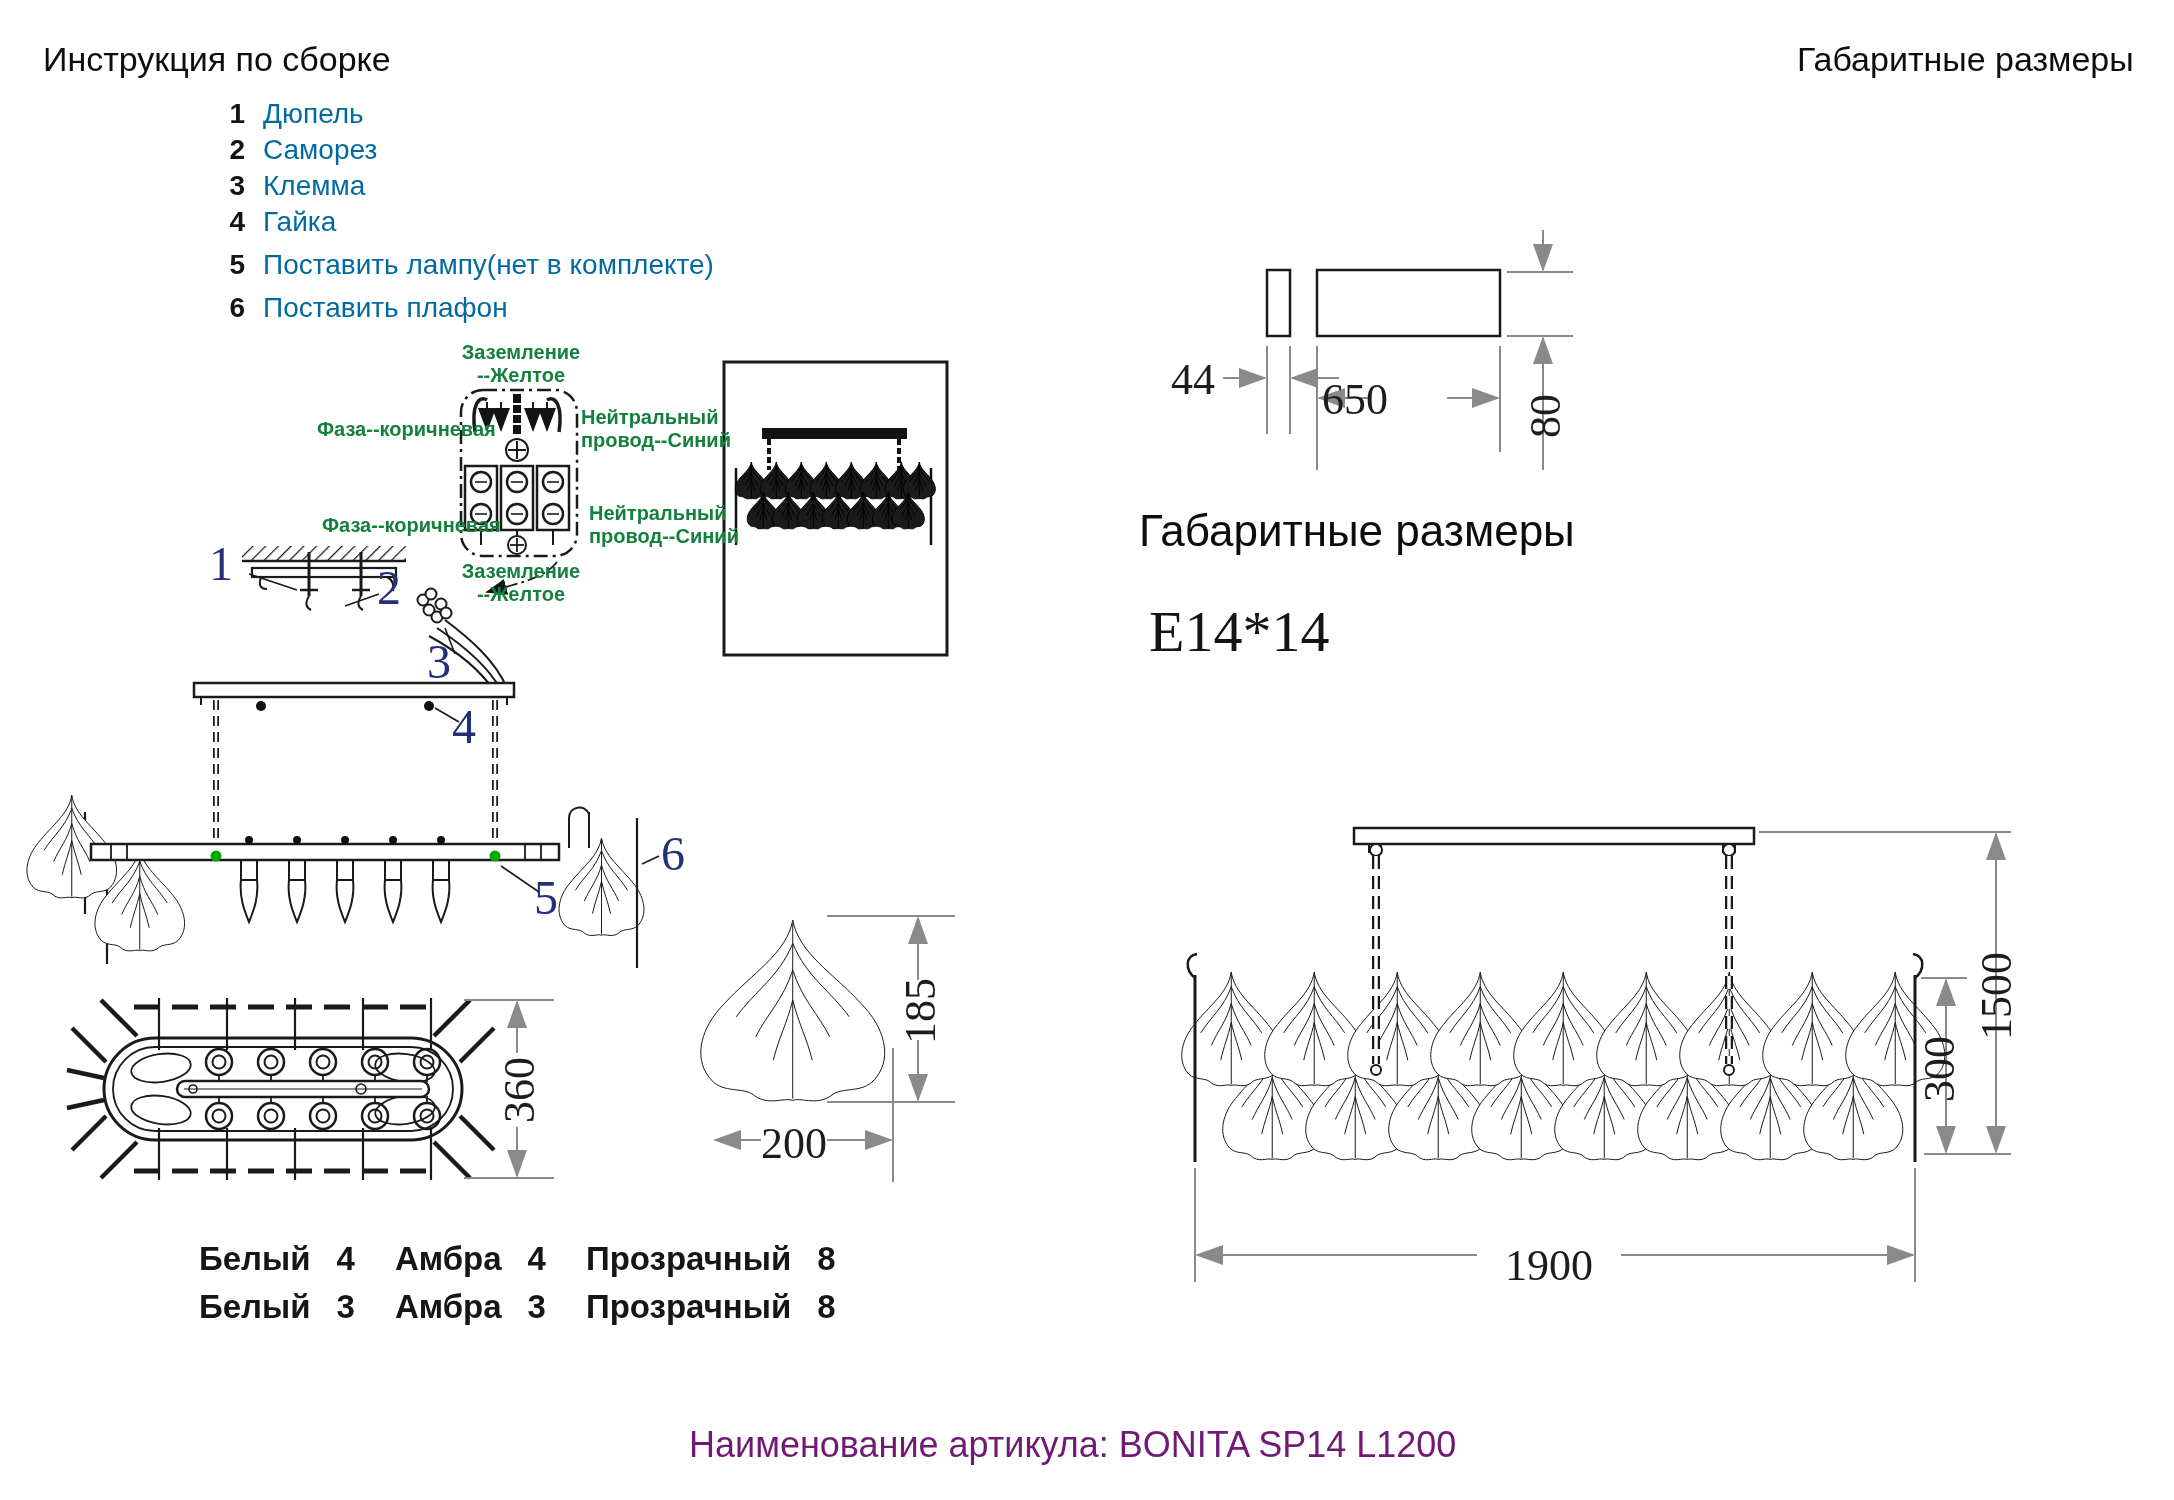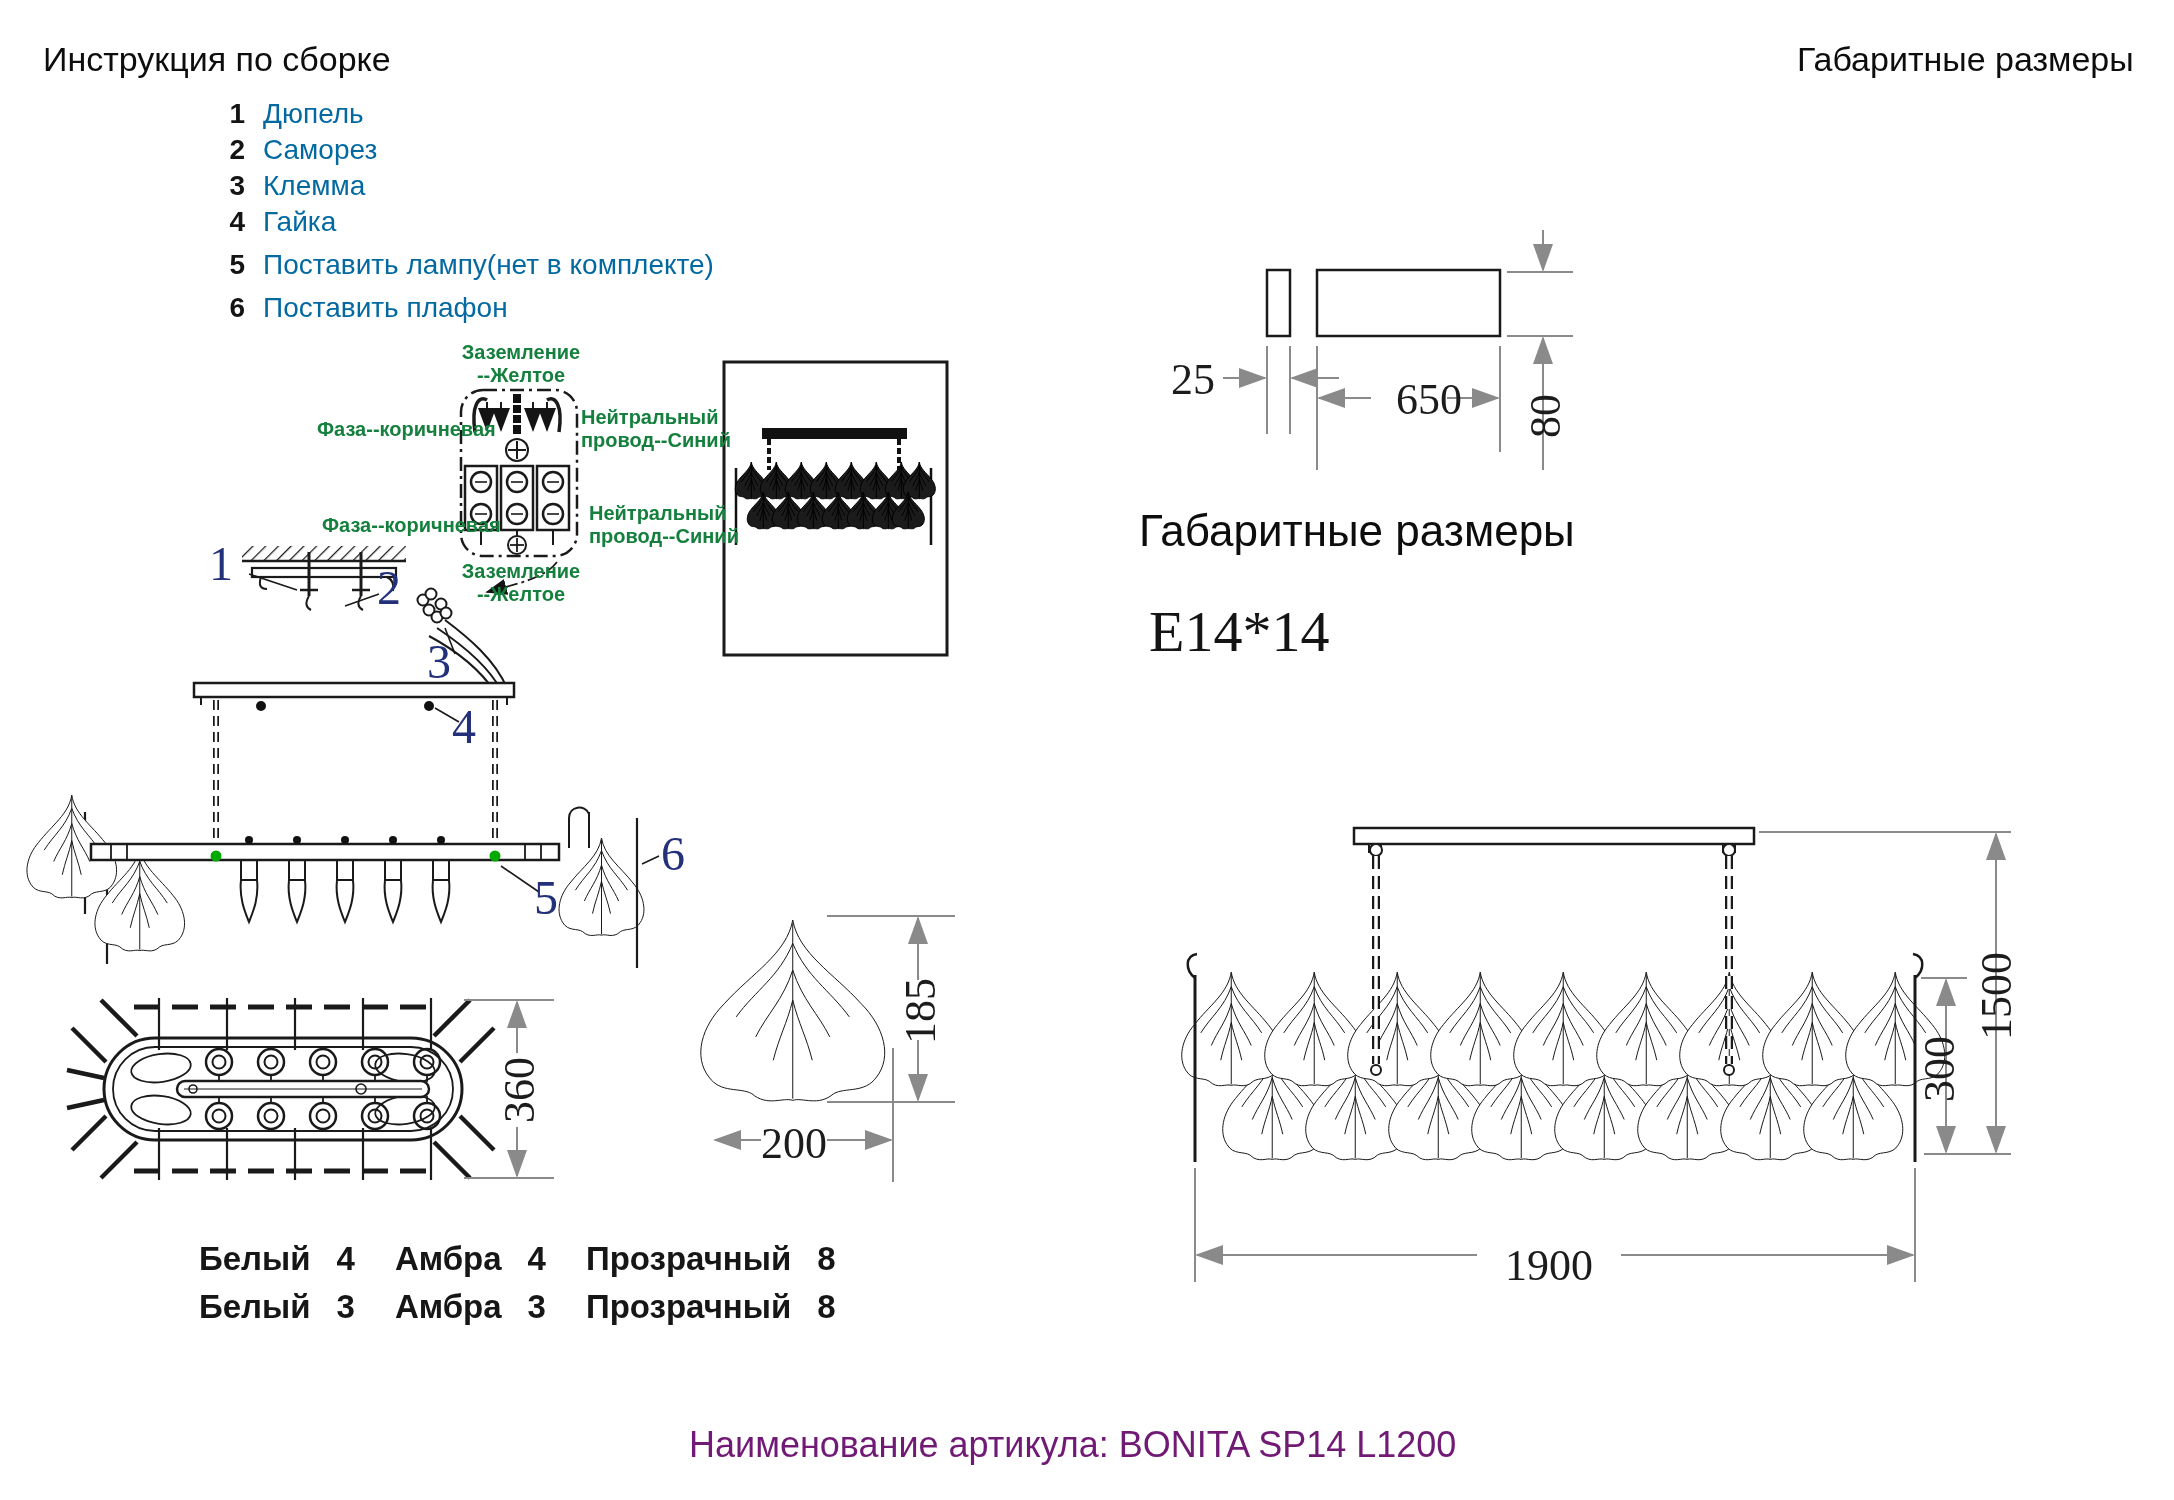--- a/index.html
+++ b/index.html
@@ -414,22 +414,22 @@
   </div>
 </div>
 
 <div class="abs num" style="left:200px;top:536px;">1</div>
 <div class="abs num" style="left:368px;top:560px;">2</div>
 <div class="abs num" style="left:418px;top:634px;">3</div>
 <div class="abs num" style="left:443px;top:699px;">4</div>
 <div class="abs num" style="left:525px;top:870px;">5</div>
 <div class="abs num" style="left:652px;top:826px;">6</div>
 
-<div class="abs dim" style="left:1156px;top:354px;width:56px;">25</div>
-<div class="abs dim" style="left:1376px;top:374px;width:88px;">650</div>
+<div class="abs dim" style="left:1156px;top:354px;width:56px;">44</div>
+<div class="abs dim" style="left:1302px;top:374px;width:88px;">650</div>
 <div class="abs dim rot" style="left:1497px;top:393px;width:74px;height:46px;">80</div>
 
 <div class="abs h2" style="left:1130px;top:506px;">Габаритные размеры</div>
 <div class="abs spec" style="left:1140px;top:598px;">E14*14</div>
 
 <div class="abs dim rot" style="left:1930px;top:973px;width:110px;height:46px;">1500</div>
 <div class="abs dim rot" style="left:1882px;top:1046px;width:92px;height:46px;">300</div>
 <div class="abs dim" style="left:1488px;top:1240px;width:104px;">1900</div>
 <div class="abs dim rot" style="left:471px;top:1067px;width:74px;height:46px;background:#fff;">360</div>
 <div class="abs dim rot" style="left:872px;top:988px;width:74px;height:46px;">185</div>

